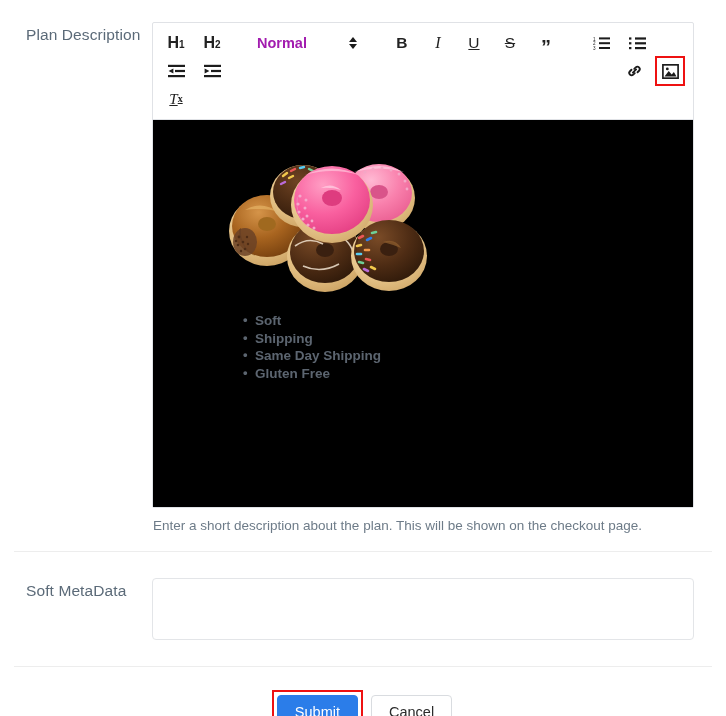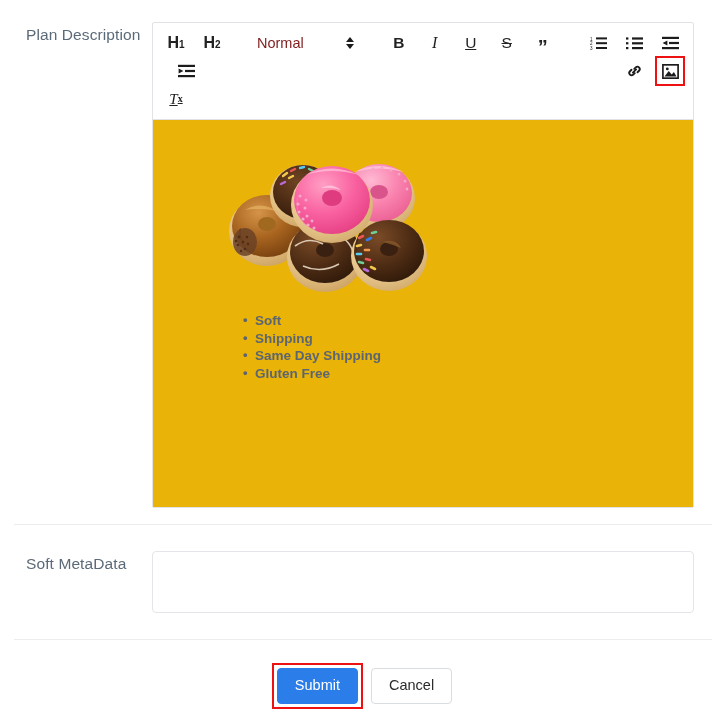--- a/index.html
+++ b/index.html
@@ -79,24 +79,25 @@
   .tb-spacer { flex: 1 1 auto; }
 
   .tb-h { font-weight: 700; font-size: 16px; font-family: "Liberation Sans", sans-serif; }
   .tb-h sub { font-size: 10px; font-weight: 700; vertical-align: baseline; position: relative; top: 2px; }
 
   .tb-select {
     display: inline-flex;
     align-items: center;
     height: 26px;
     font-size: 14.5px;
-    color: #7f1d1d;
+    color: #a21caf;
     cursor: pointer;
     padding: 0 2px;
     white-space: nowrap;
+    font-weight: bold;
   }
   .tb-select-caret {
     display: inline-flex;
     flex-direction: column;
     align-items: center;
     justify-content: center;
     margin-left: 42px;
     line-height: 0;
   }
   .caret-up, .caret-dn {
@@ -121,21 +122,21 @@
     padding: 2px 4px;
     margin-right: 2px;
   }
 
   
   .tb-btn svg { display: block; }
 
   .editor-content {
     min-height: 387px;
     padding: 14px 16px 10px 16px;
-    background: #eab308;
+    background: #000000;
   }
 
   
   .donut-wrap {
     width: 100%;
     display: block;
     padding-top: 4px;
   }
   .donut-img {
     display: block;
@@ -517,20 +518,21 @@
           <ul class="feature-list">
             <li>Soft</li>
             <li>Shipping</li>
             <li>Same Day Shipping</li>
             <li>Gluten Free</li>
           </ul>
 
         </div>
       </div>
 
+      <div class="help-text">Enter a short description about the plan. This will be shown on the checkout page.</div>
 
     </div>
   </div>
 
   <div class="divider"></div>
 
   <div class="form-row row-meta">
     <div class="field-label">Soft MetaData</div>
     <div class="field-body">
       <textarea class="meta-input" placeholder="" style=""></textarea>

